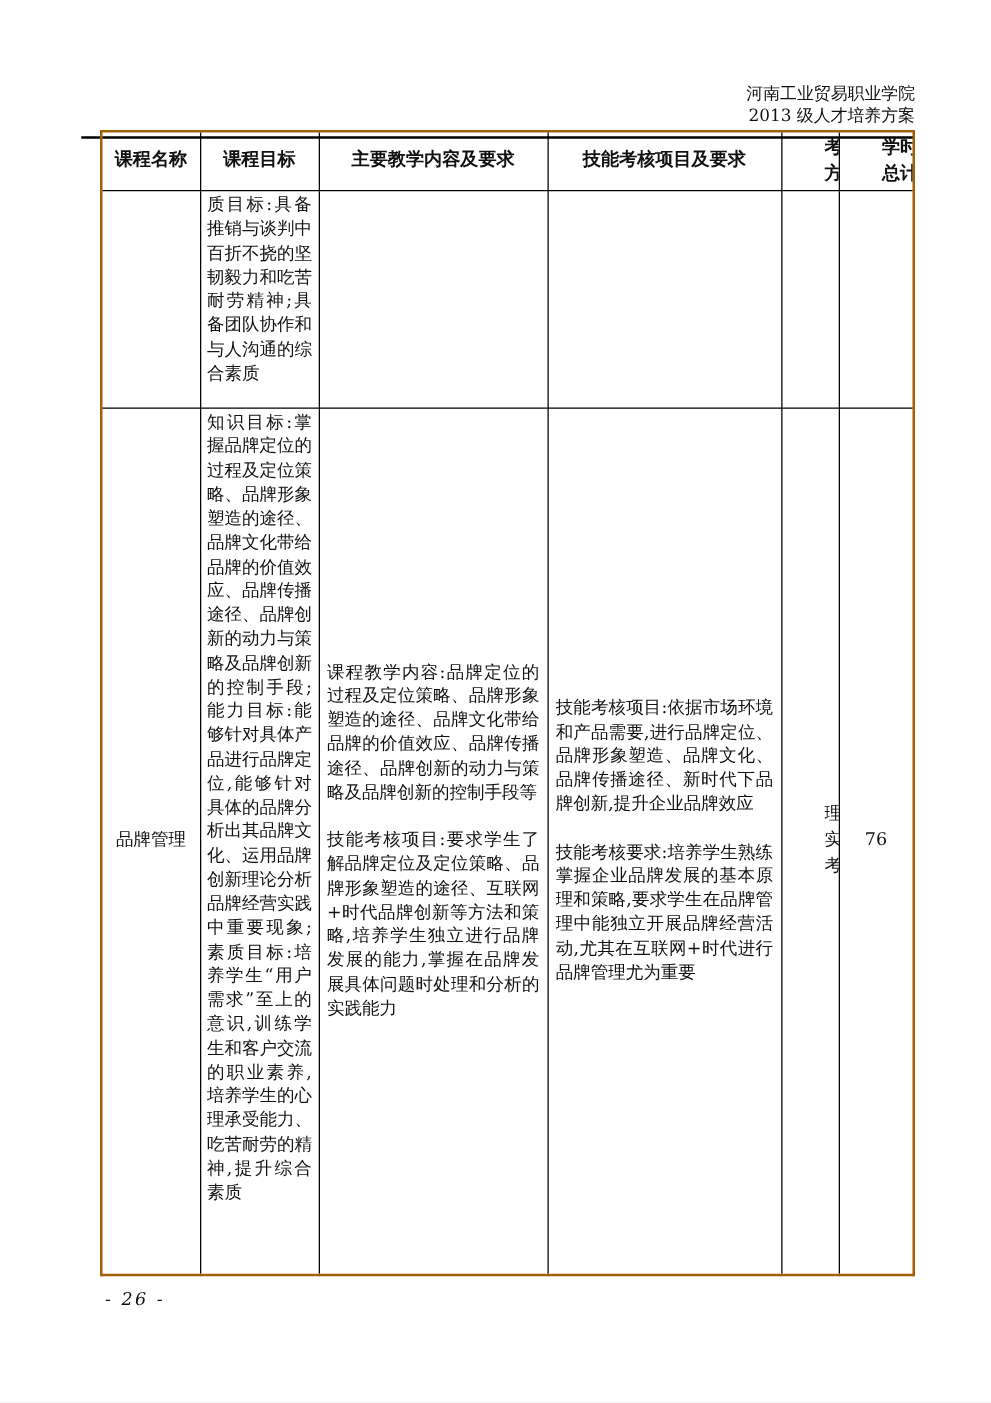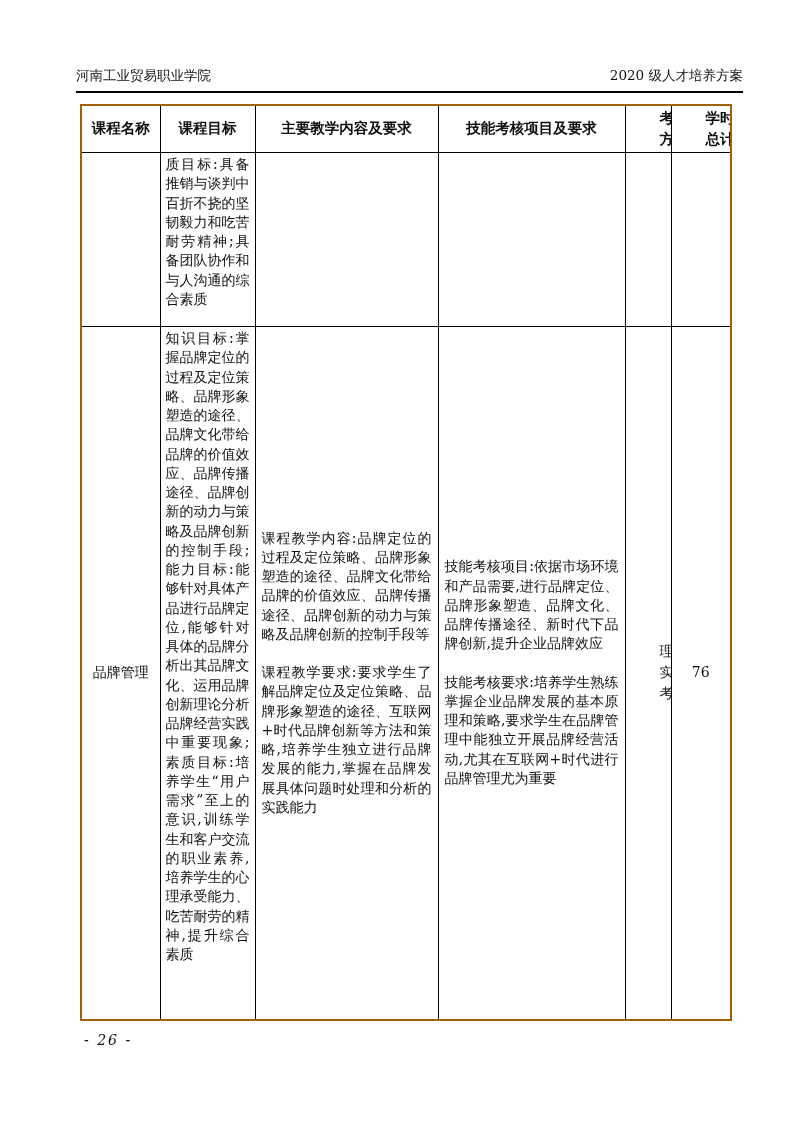--- a/index.html
+++ b/index.html
@@ -7,25 +7,26 @@
     position:relative;
     width:793px;height:1122px;
     background:#ffffff;
     margin:0 auto;
     font-family:"DejaVu Serif","Liberation Serif",serif;
     color:#111;
     overflow:hidden;
   }
   
   .running-head{
-    position:absolute;left:76px;top:66px;width:667px;
+    position:absolute;left:65px;top:66px;width:667px;
     display:flex;justify-content:space-between;align-items:flex-end;
     font-size:13.5px;line-height:18px;
     padding-bottom:7px;
     border-bottom:2px solid #000;
+    flex-direction:column;
   }
   
   table.doc-table{
     position:absolute;left:80px;top:104px;
     width:650px;
     border-collapse:collapse;
     table-layout:fixed;
     border:2px solid #a16207;
   }
   .doc-table th,.doc-table td{
@@ -81,21 +82,21 @@
     font-size:14px;letter-spacing:2px;font-style:italic;
   }
 </style>
 </head>
 <body>
 
 <div class="page">
 
   <div class="running-head">
     <span>河南工业贸易职业学院</span>
-    <span>2020 级人才培养方案</span>
+    <span>2013 级人才培养方案</span>
   </div>
 
   <table class="doc-table">
     <colgroup>
       <col style="width:79px">
       <col style="width:95px">
       <col style="width:183px">
       <col style="width:187px">
       <col style="width:46px">
       <col style="width:60px">
@@ -117,21 +118,21 @@
         <td class="cell-mid"></td>
         <td class="cell-mid"></td>
         <td class="cell-center"></td>
         <td class="cell-center"></td>
       </tr>
       <tr class="row-main">
         <td class="cell-center">品牌管理</td>
         <td class="cell-top">知识目标:掌握品牌定位的过程及定位策略、品牌形象塑造的途径、品牌文化带给品牌的价值效应、品牌传播途径、品牌创新的动力与策略及品牌创新的控制手段; 能力目标:能够针对具体产品进行品牌定位,能够针对具体的品牌分析出其品牌文化、运用品牌创新理论分析品牌经营实践中重要现象;素质目标:培养学生“用户需求”至上的意识,训练学生和客户交流的职业素养,培养学生的心理承受能力、吃苦耐劳的精神,提升综合素质</td>
         <td class="cell-mid">
           <p>课程教学内容:品牌定位的过程及定位策略、品牌形象塑造的途径、品牌文化带给品牌的价值效应、品牌传播途径、品牌创新的动力与策略及品牌创新的控制手段等</p>
-          <p>课程教学要求:要求学生了解品牌定位及定位策略、品牌形象塑造的途径、互联网+时代品牌创新等方法和策略,培养学生独立进行品牌发展的能力,掌握在品牌发展具体问题时处理和分析的实践能力</p>
+          <p>技能考核项目:要求学生了解品牌定位及定位策略、品牌形象塑造的途径、互联网+时代品牌创新等方法和策略,培养学生独立进行品牌发展的能力,掌握在品牌发展具体问题时处理和分析的实践能力</p>
         </td>
         <td class="cell-mid">
           <p>技能考核项目:依据市场环境和产品需要,进行品牌定位、品牌形象塑造、品牌文化、品牌传播途径、新时代下品牌创新,提升企业品牌效应</p>
           <p>技能考核要求:培养学生熟练掌握企业品牌发展的基本原理和策略,要求学生在品牌管理中能独立开展品牌经营活动,尤其在互联网+时代进行品牌管理尤为重要</p>
         </td>
         <td class="cell-center"><span class="two-col-wrap">理论实操考查</span></td>
         <td class="cell-center">76</td>
       </tr>
     </tbody>
   </table>

